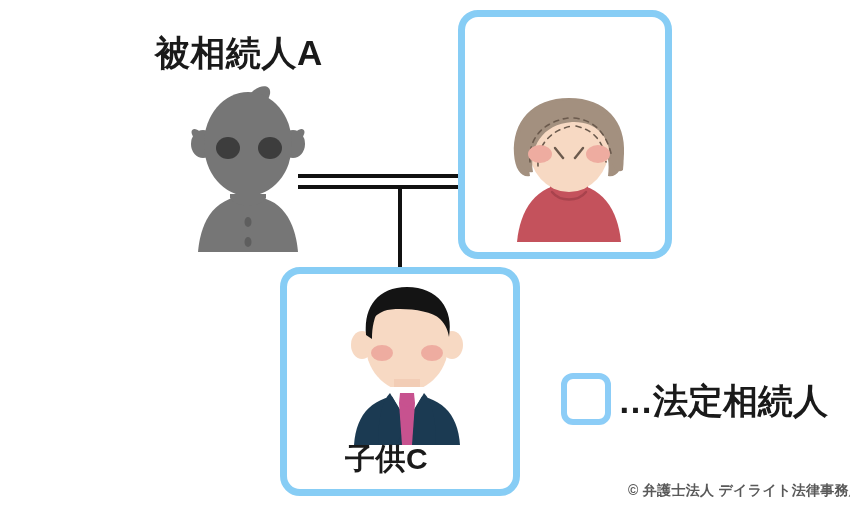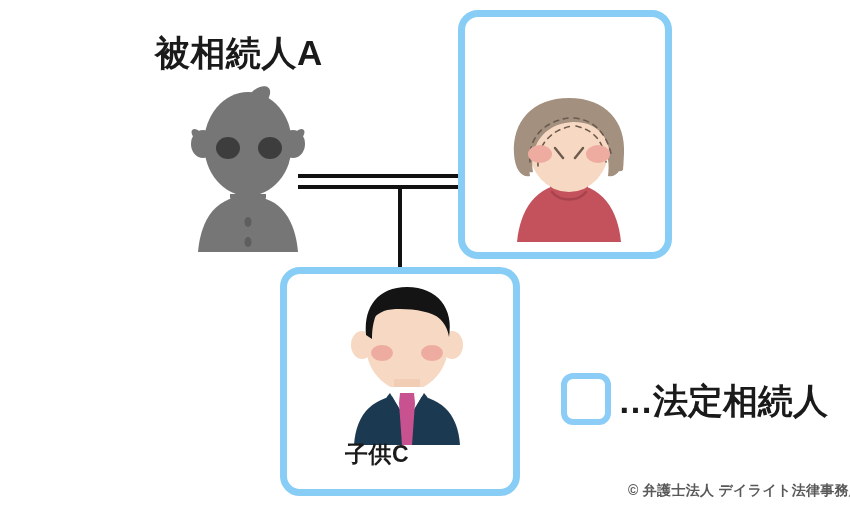--- a/index.html
+++ b/index.html
@@ -42,21 +42,21 @@
   
   .label {
     position: absolute;
     color: #1a1a1a;
     font-weight: 700;
     white-space: nowrap;
     letter-spacing: 0.5px;
   }
   #label-a     { left: 155px; top: 30px;  font-size: 35px; }
   #label-wife  { left: 528px; top: 26px;  font-size: 35px; }
-  #label-child { left: 345px; top: 439px; font-size: 23px; }
+  #label-child { left: 345px; top: 439px; font-size: 30px; }
   #legend-text {
     position: absolute;
     left: 618px; top: 378px;
     font-size: 35px;
     font-weight: 700;
     color: #1a1a1a;
     white-space: nowrap;
   }
   #copyright {
     position: absolute;

